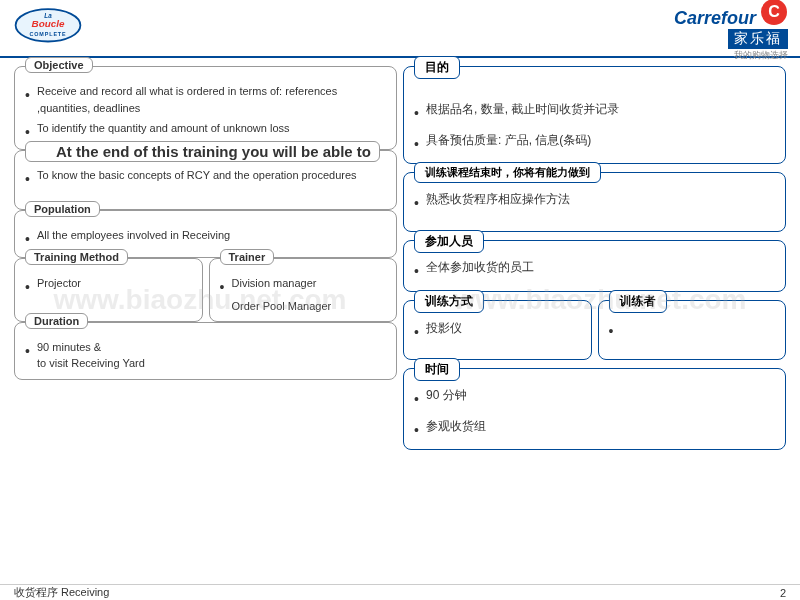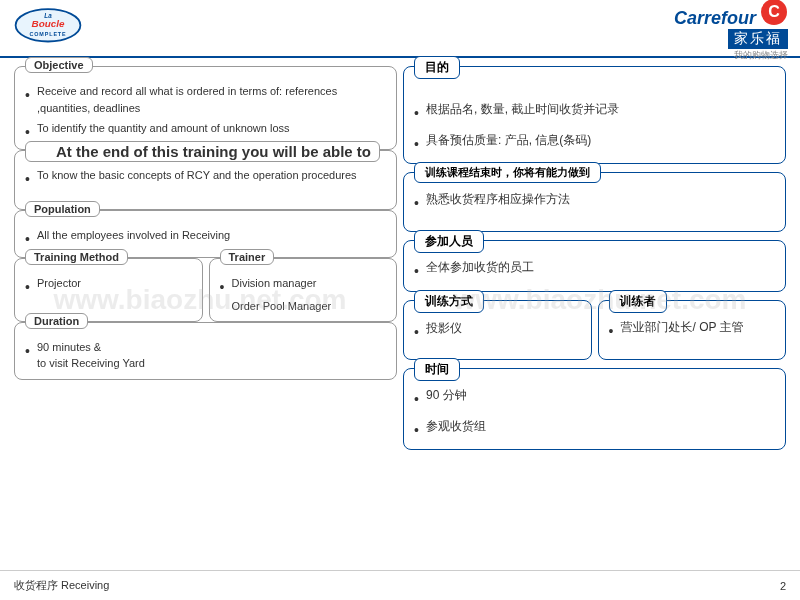--- a/index.html
+++ b/index.html
@@ -85,21 +85,21 @@
       gap: 6px;
       height: calc(600px - 58px - 30px);
     }
 
     
     .footer {
       position: absolute;
       bottom: 0;
       left: 0;
       right: 0;
-      height: 30px;
+      height: 16px;
       display: flex;
       justify-content: space-between;
       align-items: center;
       padding: 0 14px;
       border-top: 1px solid #ccc;
       font-size: 11px;
       color: #333;
     }
 
     
@@ -378,21 +378,20 @@
             <span class="bullet-dot">•</span>
             <span>投影仪</span>
           </div>
         </div>
       </div>
       <div class="section-box-cn half-box" style="padding-top:12px; min-height:60px;">
         <div class="section-label-cn">训练者</div>
         <div class="content-text-cn">
           <div class="bullet">
             <span class="bullet-dot">•</span>
-            <span>营业部门处长/ OP 主管</span>
           </div>
         </div>
       </div>
     </div>
 
     <div class="section-box-cn" style="padding-top:12px; min-height:58px;">
       <div class="section-label-cn">时间</div>
       <div class="content-text-cn">
         <div class="bullet">
           <span class="bullet-dot">•</span>

